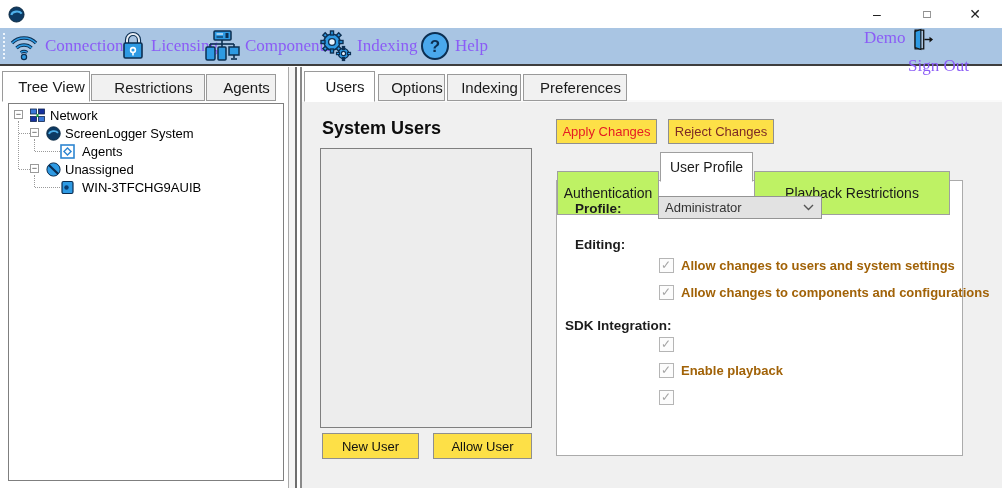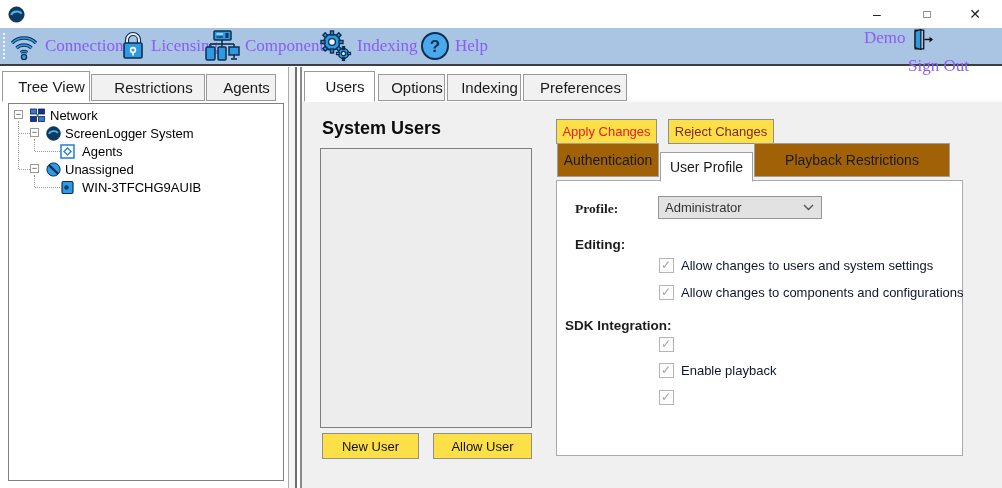--- a/index.html
+++ b/index.html
@@ -37,30 +37,30 @@
 
   
   .main-border { position:absolute; left:300px; top:67px; width:0; height:421px; border-left:2px solid #8a8a8a; }
   .content { position:absolute; left:302px; top:100px; width:700px; height:388px; background:#f0f0f0; border-top:2px solid #fafafa; }
   .heading { position:absolute; left:322px; top:118px; font-size:18px; font-weight:600; color:#0d0d0d; }
   .listbox { position:absolute; left:320px; top:148px; width:212px; height:280px; background:#ededed; border:1px solid #7f7f7f; }
   .btn { position:absolute; background:#fde047; border:1px solid #8f8f8f; display:flex; align-items:center; justify-content:center; font-size:13px; color:#111; cursor:default; }
   .btn-apply { color:#e51c23; }
   .btn-reject { color:#7c2a26; }
 
-  .subtab { position:absolute; background:#a16207; border:1px solid #9f9f9f; display:flex; align-items:center; justify-content:center; font-size:14px; color:#1a1a1a; top:143px; height:34px; z-index:2; cursor:default; }
+  .subtab { position:absolute; background:#bef264; border:1px solid #9f9f9f; display:flex; align-items:center; justify-content:center; font-size:14px; color:#1a1a1a; top:171px; height:44px; z-index:2; cursor:default; }
   .subtab.active { background:#fff; border-bottom:1px solid #fff; top:152px; height:30px; z-index:4; }
   .subpanel { position:absolute; left:556px; top:180px; width:407px; height:276px; background:#fff; border:1px solid #ababab; z-index:1; }
 
   .sec-label { position:absolute; font-size:13.5px; font-weight:bold; color:#1c1c1c; z-index:3; }
   .combo { position:absolute; left:658px; top:196px; width:164px; height:23px; background:#e2e2e2; border:1px solid #949494; display:flex; align-items:center; justify-content:space-between; padding:0 7px 0 6px; font-size:13px; color:#333; z-index:3; cursor:default; }
   .cb-row { position:absolute; display:flex; align-items:center; gap:7px; z-index:3; }
   .cb-box { width:15px; height:15px; background:#fcfcfc; border:1px solid #b5b5b5; position:relative; }
   .cb-box::after { content:"✓"; position:absolute; left:1px; top:-1px; font-size:12px; color:#a5a5a5; }
-  .cb-label { font-size:13px; color:#0f172a; }
+  .cb-label { font-size:13px; color:#a16207;font-weight:bold; }
 </style>
 </head>
 <body>
 
 <div class="titlebar">
   <svg class="app-icon" viewBox="0 0 18 18">
     <circle cx="9" cy="9" r="8" fill="#0d3a63" stroke="#09263f" stroke-width="1"></circle>
     <path d="M3.5 9.5 a6 4.5 0 0 1 11 -1.5" fill="none" stroke="#4fb0ea" stroke-width="2.2"></path>
   </svg>
 </div>
@@ -226,21 +226,21 @@
 <div class="btn" style="left:433px; top:433px; width:99px; height:26px;">Allow User</div>
 
 <div class="btn btn-apply" style="left:556px; top:119px; width:101px; height:25px;">Apply Changes</div>
 <div class="btn btn-reject" style="left:668px; top:119px; width:106px; height:25px;">Reject Changes</div>
 
 <div class="subtab" style="left:557px; width:102px;">Authentication</div>
 <div class="subtab active" style="left:660px; width:93px;">User Profile</div>
 <div class="subtab" style="left:754px; width:196px;">Playback Restrictions</div>
 <div class="subpanel"></div>
 
-<div class="sec-label" style="left:575px; top:201px;font-family:Liberation Serif, serif;">Profile:</div>
+<div class="sec-label" style="left:575px; top:201px;">Profile:</div>
 <div class="combo">
   <span>Administrator</span>
   <svg width="11" height="7" viewBox="0 0 11 7">
     <polyline points="1,1 5.5,5.5 10,1" fill="none" stroke="#555" stroke-width="1.4"></polyline>
   </svg>
 </div>
 
 <div class="sec-label" style="left:575px; top:237px;">Editing:</div>
 <div class="cb-row" style="left:659px; top:258px;">
   <span class="cb-box"></span>

